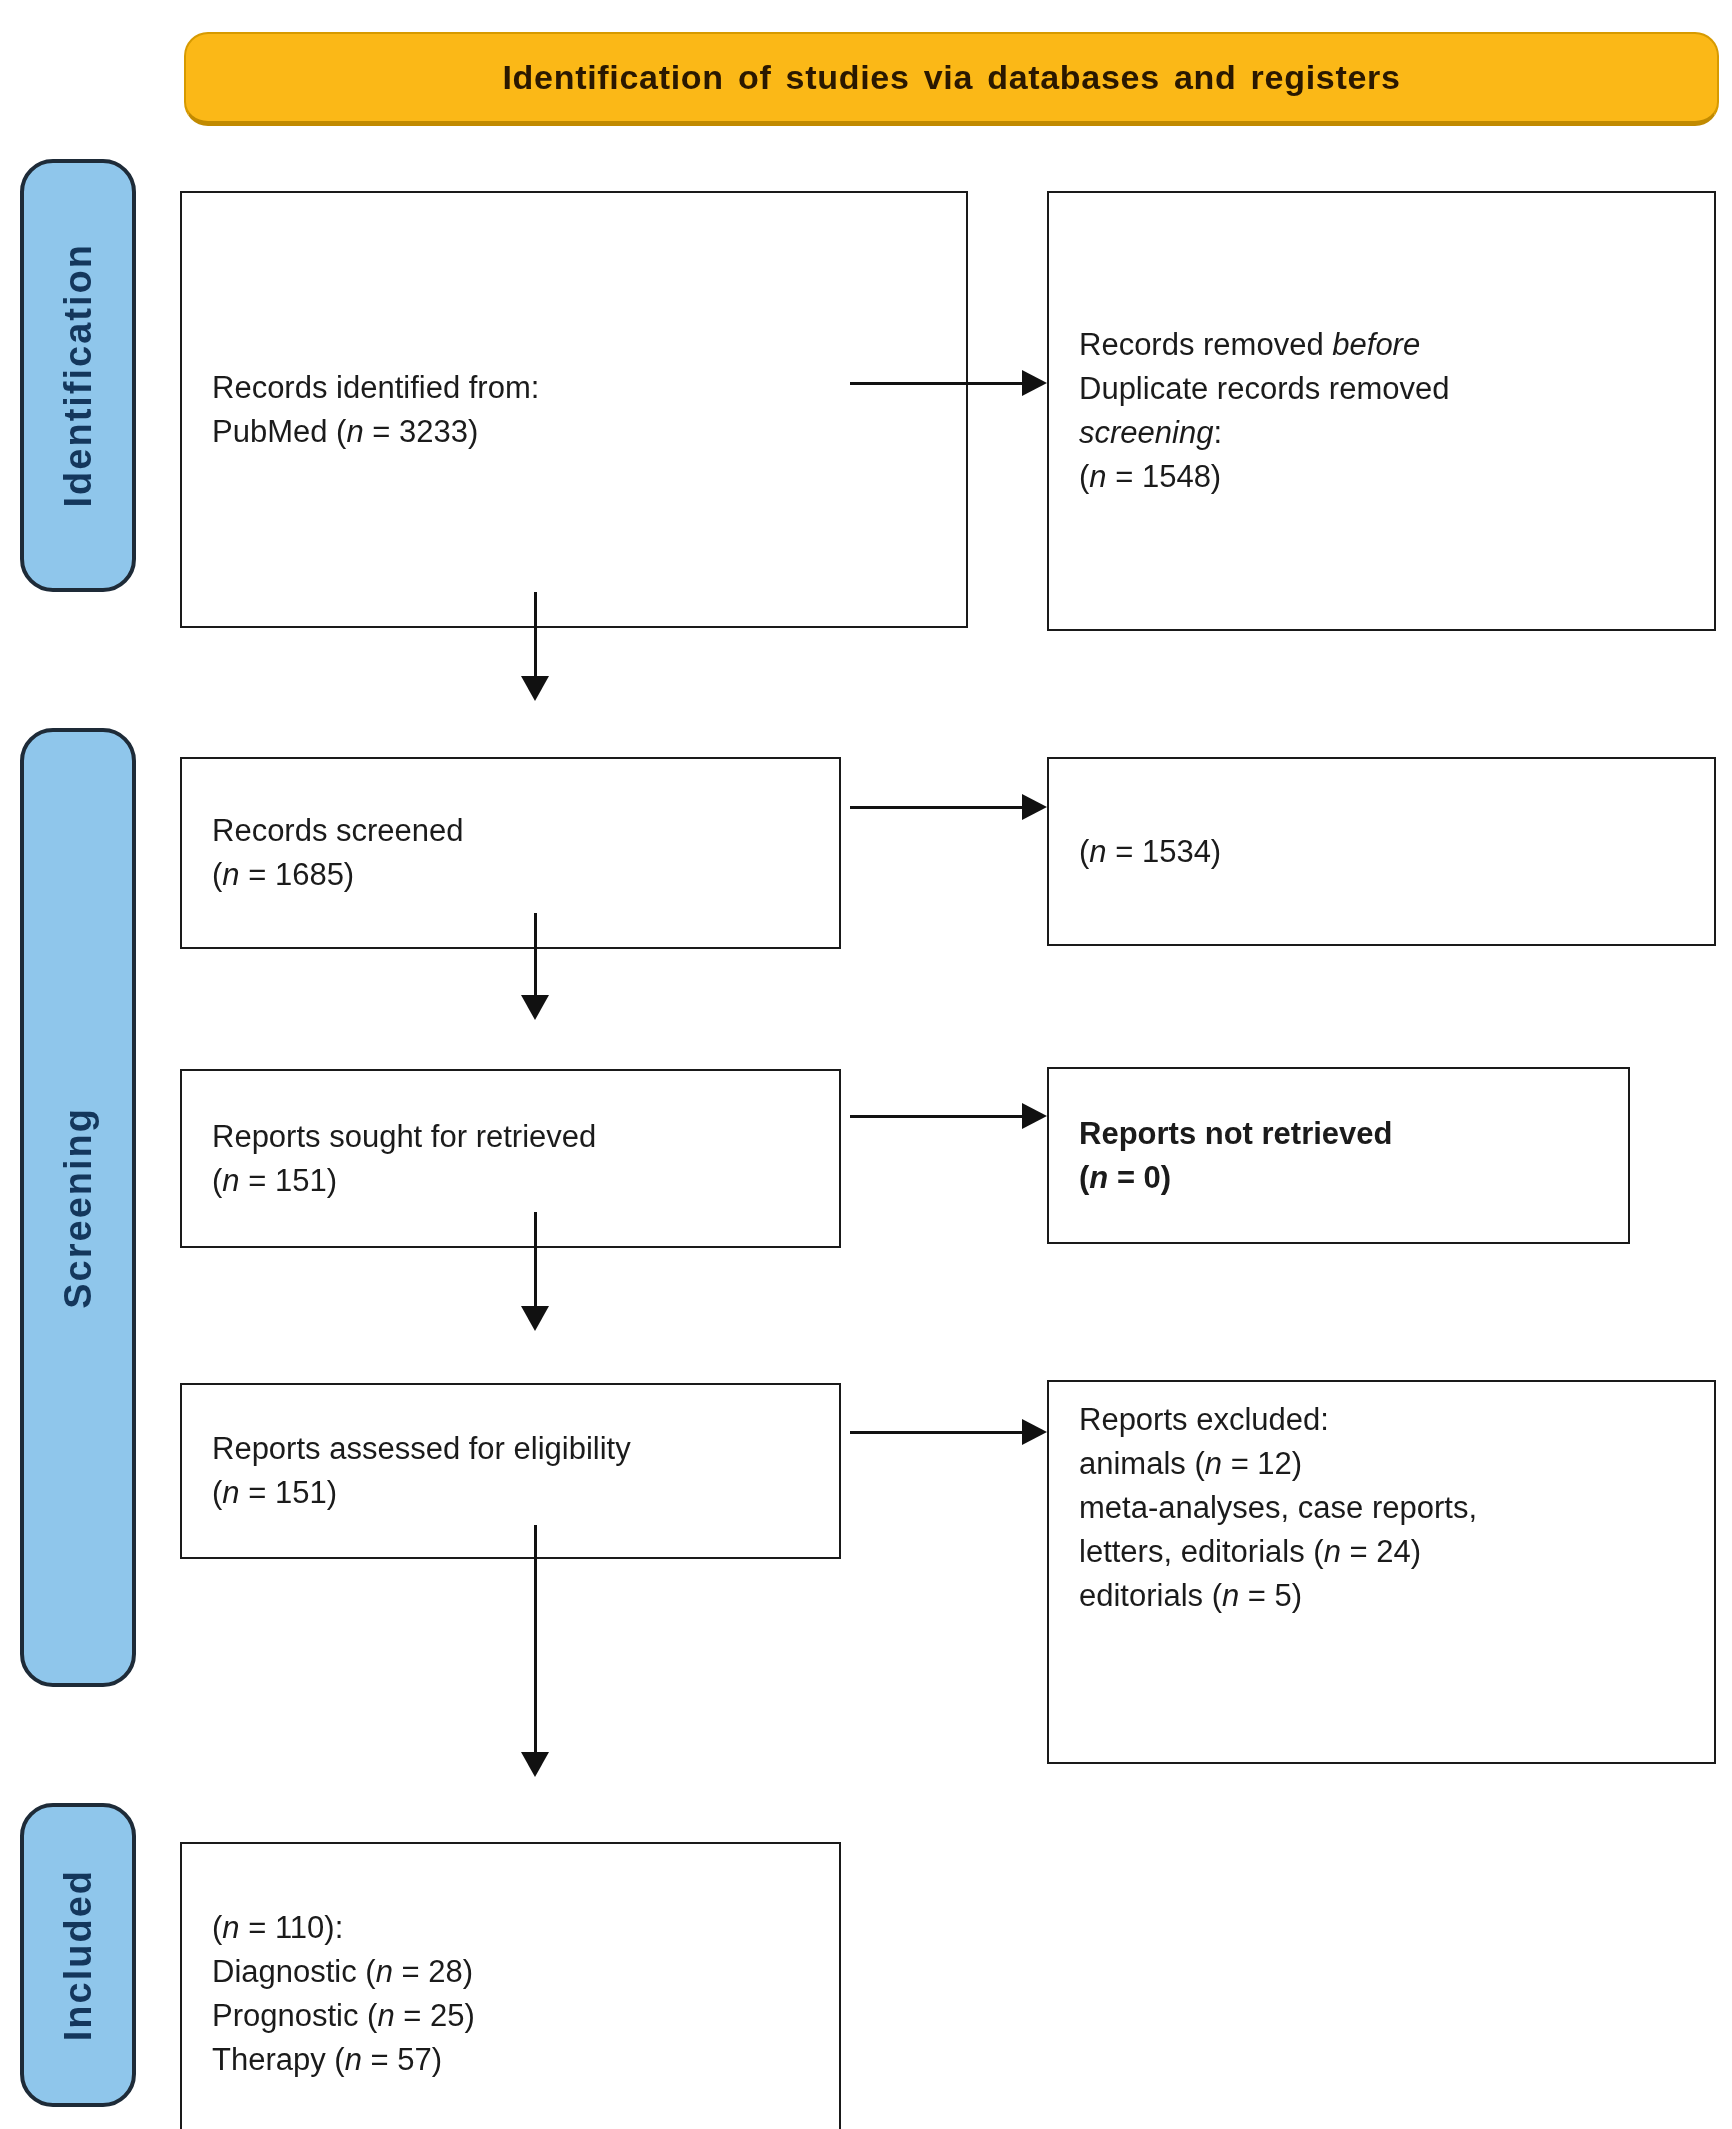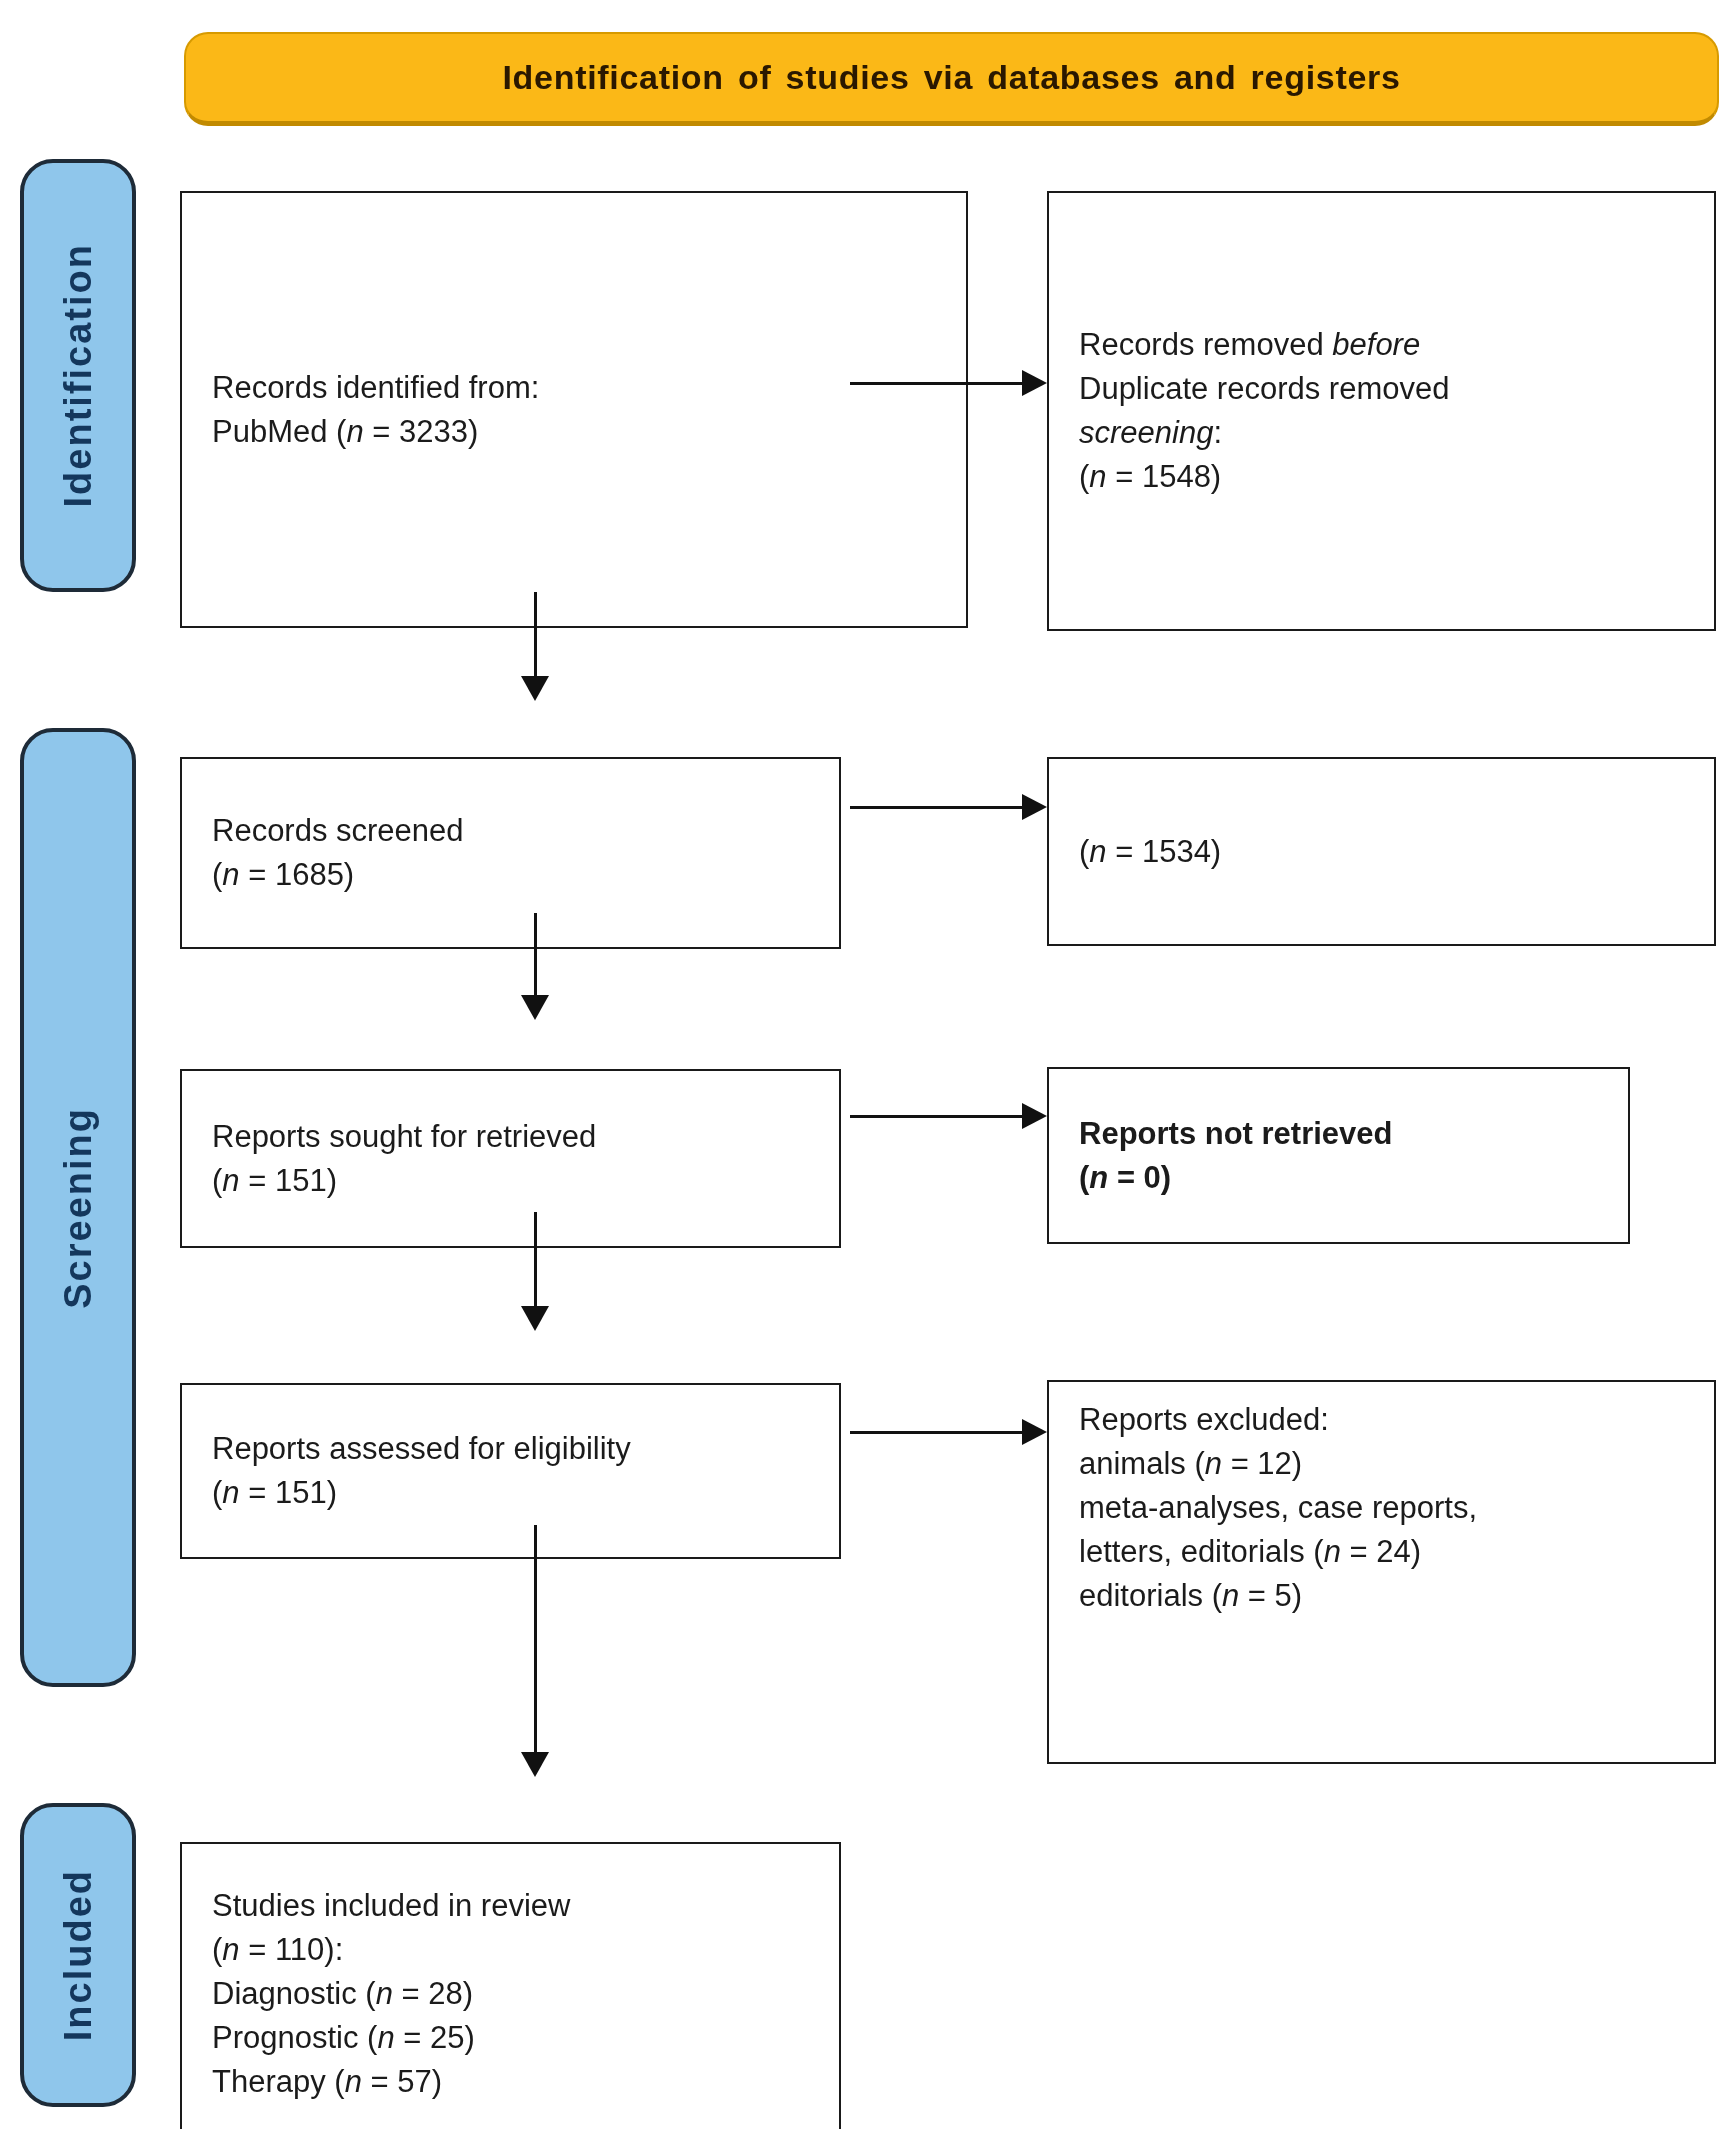--- a/index.html
+++ b/index.html
@@ -134,21 +134,20 @@
       <div class="line"><span>(</span><i>n</i><span> = 151)</span></div>
     </div>
   <div class="flowbox r4 top-align">
       <div class="line"><span>Reports excluded:</span></div>
       <div class="line"><span>animals (</span><i>n</i><span> = 12)</span></div>
       <div class="line"><span>meta-analyses, case reports,</span></div>
       <div class="line"><span>letters, editorials (</span><i>n</i><span> = 24)</span></div>
       <div class="line"><span>editorials (</span><i>n</i><span> = 5)</span></div>
     </div>
   <div class="flowbox b5">
-      <div class="line"><span>Studies included in review</span></div>
       <div class="line"><span>(</span><i>n</i><span> = 110):</span></div>
       <div class="line"><span>Diagnostic (</span><i>n</i><span> = 28)</span></div>
       <div class="line"><span>Prognostic (</span><i>n</i><span> = 25)</span></div>
       <div class="line"><span>Therapy (</span><i>n</i><span> = 57)</span></div>
     </div>
 
   <div class="vshaft v1s"></div>
   <div class="vhead  v1h"></div>
   <div class="vshaft v2s"></div>
   <div class="vhead  v2h"></div>

